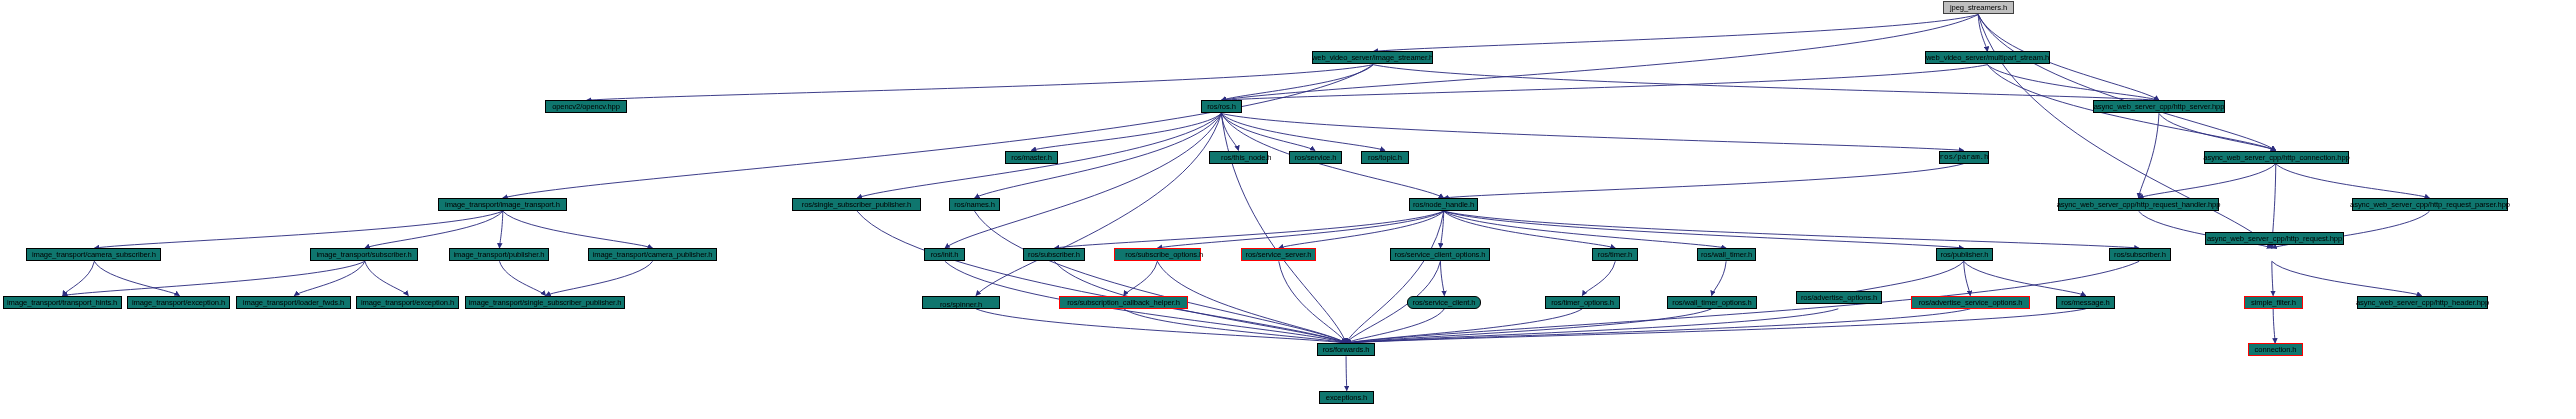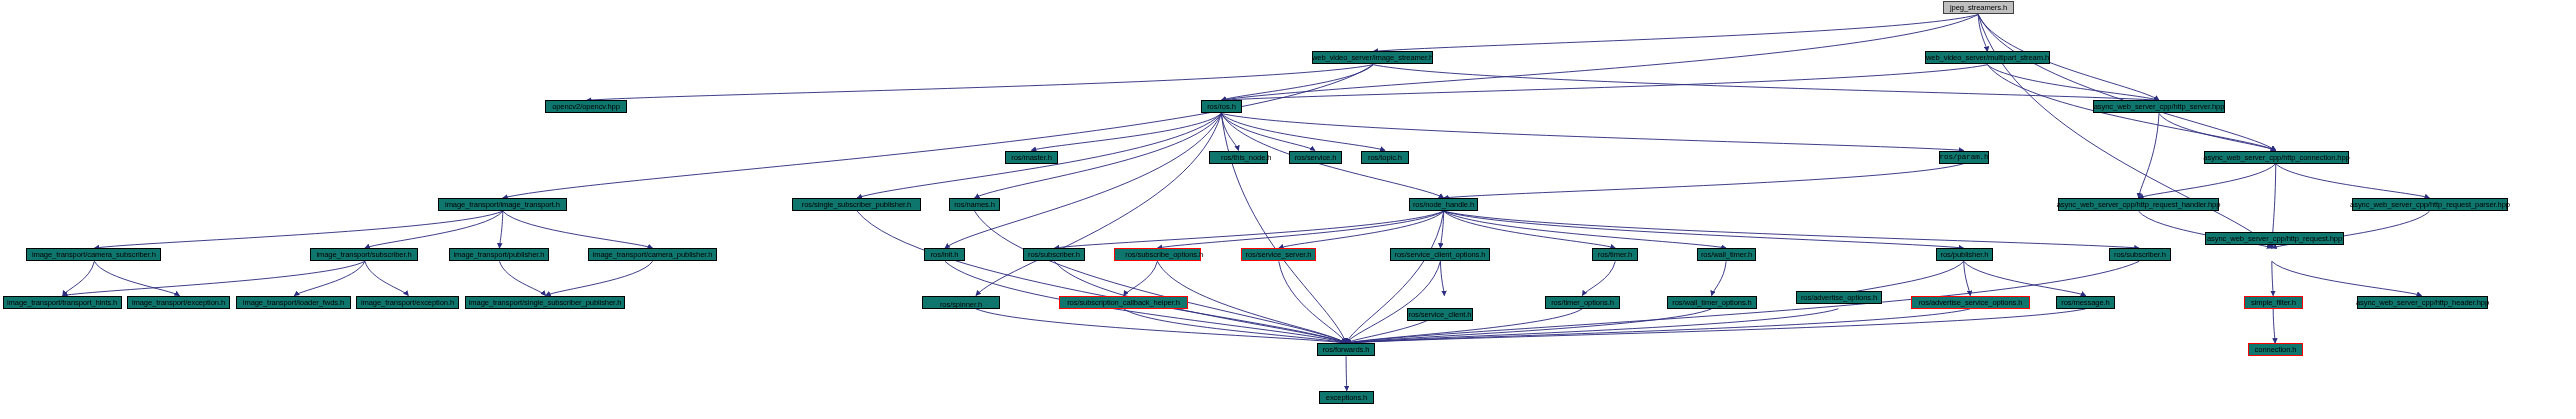--- a/index.html
+++ b/index.html
@@ -257,21 +257,21 @@
       </div>
       <div class="gnode" style="left: 465px; top: 296px; width: 160px;">
         <span class="lbl">image_transport/single_subscriber_publisher.h</span>
       </div>
       <div class="gnode" style="left: 922px; top: 296px; width: 78px; align-items: flex-end;">
         <span class="lbl">ros/spinner.h</span>
       </div>
       <div class="gnode red" style="left: 1059px; top: 296px; width: 129px;">
         <span class="lbl">ros/subscription_callback_helper.h</span>
       </div>
-      <div class="gnode" style="left: 1407px; top: 308px; width: 66px;">
+      <div class="gnode" style="left: 1407px; top: 296px; width: 74px; border-radius: 6px;">
         <span class="lbl">ros/service_client.h</span>
       </div>
       <div class="gnode" style="left: 1545px; top: 296px; width: 75px;">
         <span class="lbl">ros/timer_options.h</span>
       </div>
       <div class="gnode" style="left: 1667px; top: 296px; width: 90px;">
         <span class="lbl">ros/wall_timer_options.h</span>
       </div>
       <div class="gnode" style="left: 1796px; top: 291px; width: 86px;">
         <span class="lbl">ros/advertise_options.h</span>

